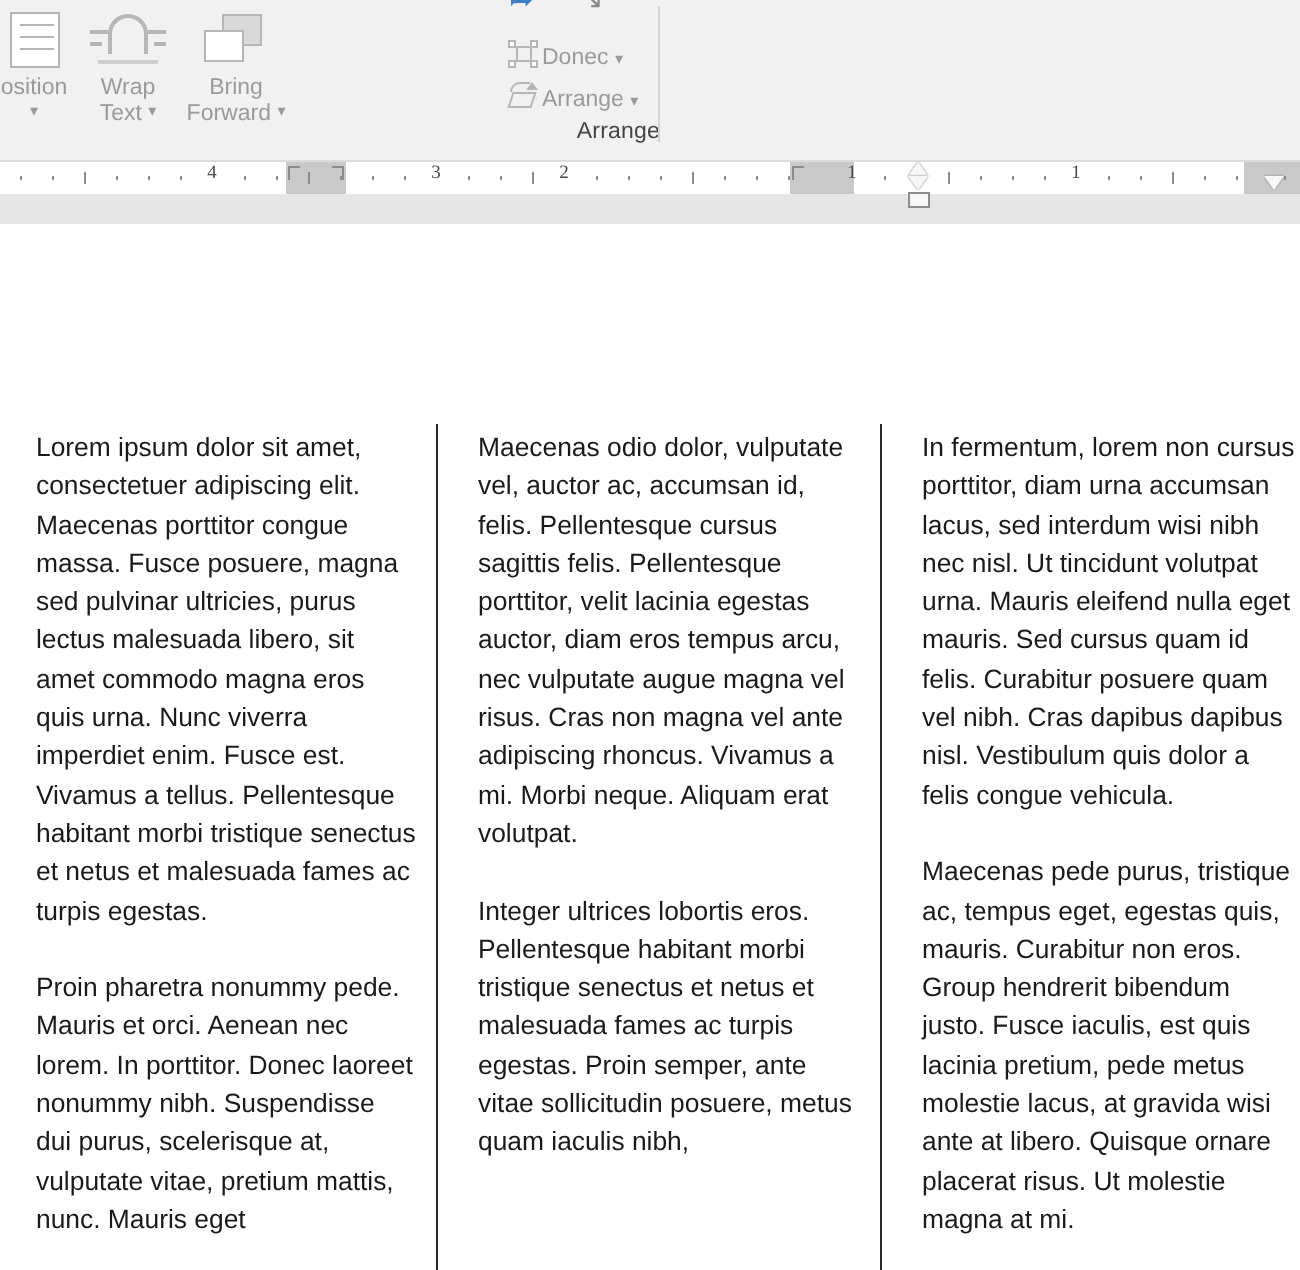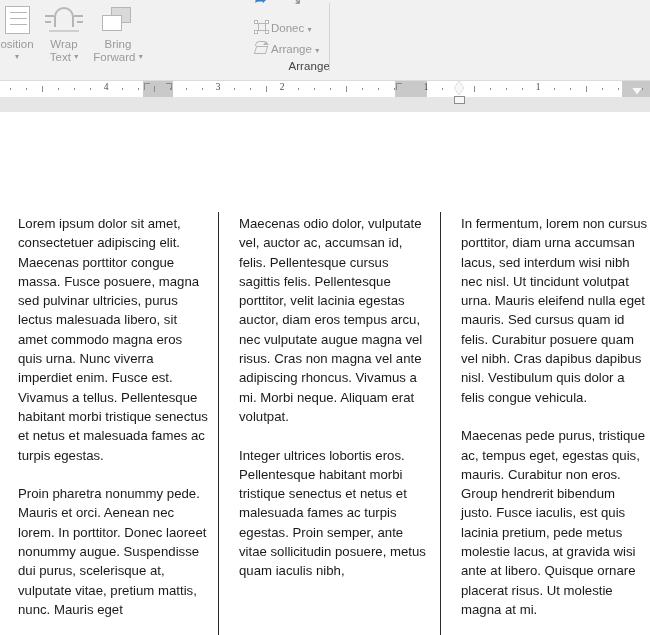--- a/index.html
+++ b/index.html
@@ -395,21 +395,21 @@
 
     <div class="ind-top" style="left:632px; top:7px;"></div>
   </div>
 </div>
 
 <div id="doc">
   <div id="page-body">
 
     <div class="col" id="col1">
       <p>Lorem ipsum dolor sit amet, consectetuer adipiscing elit. Maecenas porttitor congue massa. Fusce posuere, magna sed pulvinar ultricies, purus lectus malesuada libero, sit amet commodo magna eros quis urna. Nunc viverra imperdiet enim. Fusce est. Vivamus a tellus. Pellentesque habitant morbi tristique senectus et netus et malesuada fames ac turpis egestas.</p>
-      <p>Proin pharetra nonummy pede. Mauris et orci. Aenean nec lorem. In porttitor. Donec laoreet nonummy augue. Suspendisse dui purus, scelerisque at, vulputate vitae, pretium mattis, nunc. Mauris eget</p>
+      <p>Proin pharetra nonummy pede. Mauris et orci. Aenean nec lorem. In porttitor. Donec laoreet nonummy nibh. Suspendisse dui purus, scelerisque at, vulputate vitae, pretium mattis, nunc. Mauris eget</p>
     </div>
 
     <div class="col-sep" id="sep1"></div>
 
     <div class="col" id="col2">
       <p>Maecenas odio dolor, vulputate vel, auctor ac, accumsan id, felis. Pellentesque cursus sagittis felis. Pellentesque porttitor, velit lacinia egestas auctor, diam eros tempus arcu, nec vulputate augue magna vel risus. Cras non magna vel ante adipiscing rhoncus. Vivamus a mi. Morbi neque. Aliquam erat volutpat.</p>
       <p>Integer ultrices lobortis eros. Pellentesque habitant morbi tristique senectus et netus et malesuada fames ac turpis egestas. Proin semper, ante vitae sollicitudin posuere, metus quam iaculis nibh,</p>
     </div>
 
     <div class="col-sep" id="sep2"></div>

